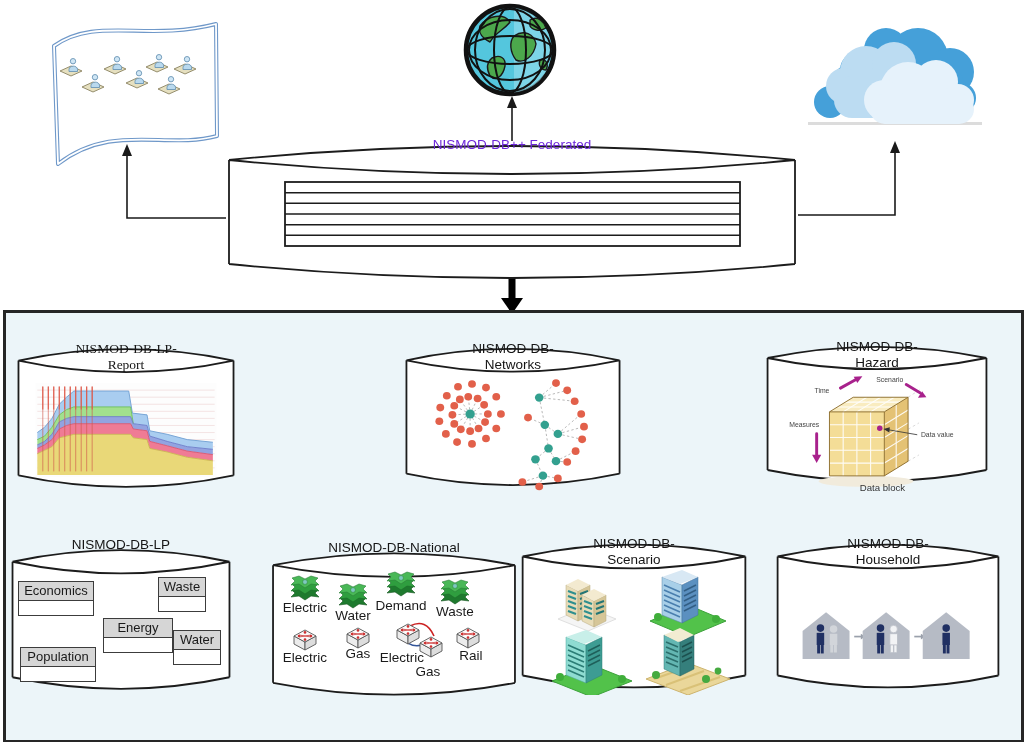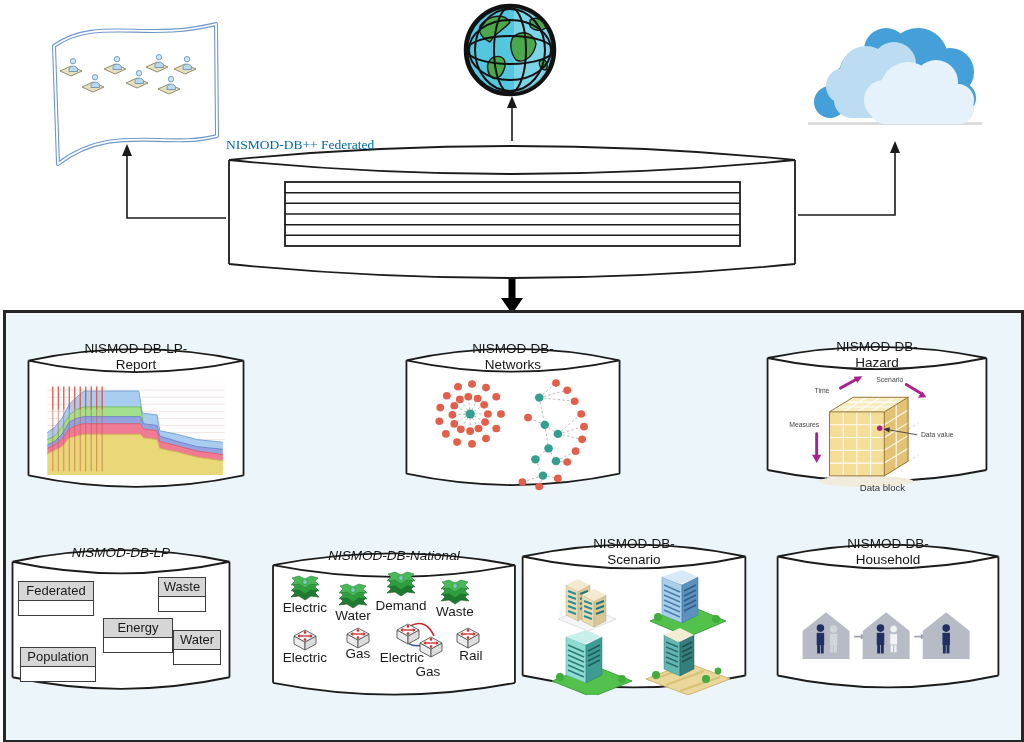--- a/index.html
+++ b/index.html
@@ -6,26 +6,26 @@
   #canvas{position:relative;width:1024px;height:742px;background:#ffffff;overflow:hidden;
           font-family:"Liberation Sans",sans-serif;color:#111;}
   .abs{position:absolute;}
   svg{display:block;}
   .overlay{position:absolute;left:0;top:0;pointer-events:none;}
   
   .cyl{position:absolute;}
   .cyl > svg.shape{position:absolute;left:0;top:0;width:100%;height:100%;}
   .cyl .lbl{position:absolute;left:0;right:0;top:5px;text-align:center;
             font-size:13.5px;line-height:1.18;color:#151515;}
-  .cyl .lbl.one{top:8px;font-style:italic;}
+  .cyl .lbl.one{top:0;}
   .cyl .content{position:absolute;}
   
   #federated{position:absolute;left:226px;top:130px;width:572px;height:162px;}
-  #federated .fedlbl{position:absolute;left:0;right:0;top:7px;text-align:left;
-                     font-size:13.5px;color:#0369a1;font-family:Liberation Serif, serif;}
+  #federated .fedlbl{position:absolute;left:0;right:0;top:7px;text-align:center;
+                     font-size:13.5px;color:#6d28d9;}
   
   #main-box{position:absolute;left:3px;top:310px;width:1015px;height:427px;
             background:#ecf5f9;border:3px solid #262626;}
   
   .tbl{position:absolute;}
   .tbl .hd{border:1.5px solid #3c3c3c;background:#d6d6d6;font-size:13px;
            padding:1px 4px 2px 4px;color:#1a1a1a;white-space:nowrap;text-align:center;}
   .tbl .bd{border:1.5px solid #3c3c3c;border-top:none;background:#ffffff;height:14px;}
 </style>
 </head>
@@ -132,21 +132,21 @@
       <path d="M3,30 Q286,2 569,30 L569,134 Q286,162 3,134 Z" fill="#ffffff"></path>
       <path d="M3,30 Q286,2 569,30 M3,30 Q286,58 569,30 M3,30 L3,134 M569,30 L569,134 M3,134 Q286,162 569,134" fill="none" stroke="#1c1c1c" stroke-width="1.8"></path>
       <rect x="59" y="52" width="455" height="64" fill="#ffffff" stroke="#1c1c1c" stroke-width="1.8"></rect>
       <path d="M59,62.7 H514 M59,73.3 H514 M59,84 H514 M59,94.7 H514 M59,105.3 H514" fill="none" stroke="#1c1c1c" stroke-width="1.6"></path>
     </svg>
     <div class="fedlbl">NISMOD-DB++ Federated</div>
   </div>
 
   <div id="main-box"></div>
 
-  <div class="cyl" style="left:24px;top:336px;width:224px;height:164px;">
+  <div class="cyl" style="left:14px;top:336px;width:224px;height:164px;font-family:Liberation Serif, serif;">
     <svg class="shape" viewBox="0 0 100 100" preserveAspectRatio="none">
       <path d="M2,15 Q50,1 98,15 L98,85 Q50,99 2,85 Z" fill="#ffffff"></path>
       <path d="M2,15 Q50,1 98,15 M2,15 Q50,29 98,15 M2,15 L2,85 M98,15 L98,85 M2,85 Q50,99 98,85" fill="none" stroke="#1c1c1c" stroke-width="1.8" vector-effect="non-scaling-stroke"></path>
     </svg>
     <div class="lbl">
       <div>NISMOD-DB-LP-</div>
       <div>Report</div>
     </div>
     <div class="content" style="left:16px;top:40px;">
       <svg width="192" height="106" viewBox="0 0 210 120" preserveAspectRatio="none">
@@ -297,21 +297,21 @@
     </div>
   </div>
 
   <div class="cyl" style="left:8px;top:537px;width:226px;height:165px;">
     <svg class="shape" viewBox="0 0 100 100" preserveAspectRatio="none">
       <path d="M2,15 Q50,1 98,15 L98,85 Q50,99 2,85 Z" fill="#ffffff"></path>
       <path d="M2,15 Q50,1 98,15 M2,15 Q50,29 98,15 M2,15 L2,85 M98,15 L98,85 M2,85 Q50,99 98,85" fill="none" stroke="#1c1c1c" stroke-width="1.8" vector-effect="non-scaling-stroke"></path>
     </svg>
     <div class="lbl one">NISMOD-DB-LP</div>
     <div class="tbl" style="left:10px;top:44px;width:76px;">
-      <div class="hd">Federated</div>
+      <div class="hd">Economics</div>
         <div class="bd"></div>
     </div>
     <div class="tbl" style="left:150px;top:40px;width:48px;">
       <div class="hd">Waste</div>
         <div class="bd"></div>
     </div>
     <div class="tbl" style="left:95px;top:81px;width:70px;">
       <div class="hd">Energy</div>
         <div class="bd"></div>
     </div>

